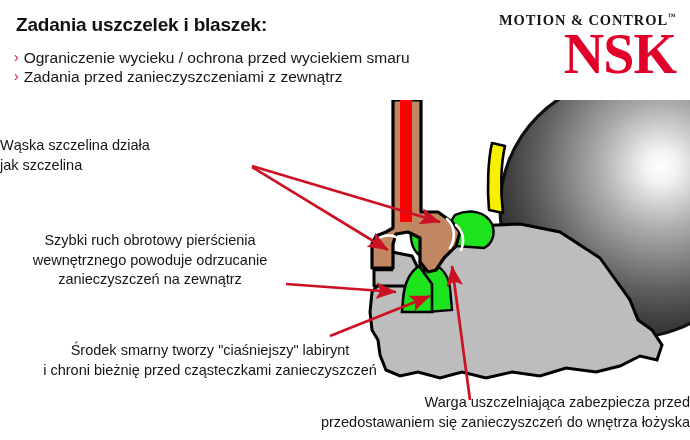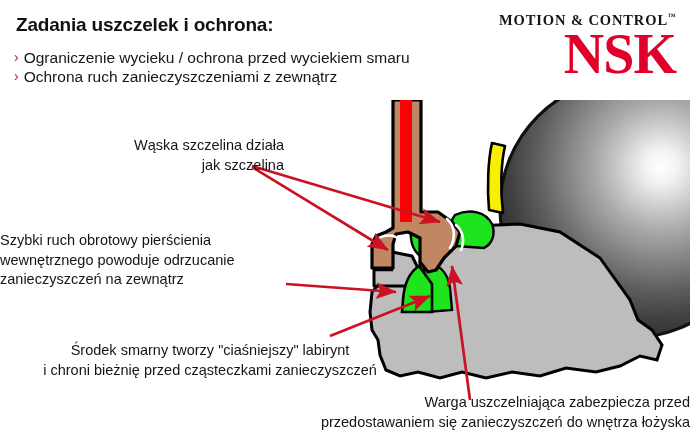--- a/index.html
+++ b/index.html
@@ -39,22 +39,22 @@
   .logo-motion .tm{font-size:8px;vertical-align:super;letter-spacing:0;}
   .logo-nsk{
     font-size:56px;font-weight:bold;color:#e1002a;
     line-height:46px;letter-spacing:-1px;margin-top:2px;
     font-family:Liberation Serif, serif;
     white-space:nowrap;
   }
 
   
   .anno{position:absolute;font-size:14.5px;color:#151515;line-height:19.5px;white-space:nowrap;}
-  #anno-labirynt{left:0;top:136px;width:260px;text-align:right;margin-left:24px;}
-  #anno-obrotowy{left:0;top:231px;width:300px;}
+  #anno-labirynt{left:0;top:136px;width:260px;}
+  #anno-obrotowy{left:0;top:231px;width:300px;text-align:center;}
   #anno-smarny{left:0;top:341px;width:420px;text-align:center;}
   #anno-warga{left:228px;top:393px;width:462px;text-align:right;}
 
   
   #art{position:absolute;left:0;top:0;width:690px;height:440px;}
 </style>
 </head>
 <body>
 
 <div id="root">
@@ -130,30 +130,30 @@
         <line x1="252" y1="166" x2="440" y2="222"></line>
         <line x1="252" y1="167" x2="388" y2="250"></line>
         <line x1="286" y1="284" x2="396" y2="292"></line>
         <line x1="330" y1="336" x2="430" y2="296"></line>
         <line x1="470" y1="400" x2="452" y2="266"></line>
       </g>
 
     </g>
   </svg>
 
-  <div class="title">Zadania uszczelek i ochrona:</div>
+  <div class="title">Zadania uszczelek i blaszek:</div>
 
   <div class="bullets">
     <div class="bullet">
       <span class="chev">›</span>
       <span>Ograniczenie wycieku / ochrona przed wyciekiem smaru</span>
     </div>
     <div class="bullet">
       <span class="chev">›</span>
-      <span>Ochrona ruch zanieczyszczeniami z zewnątrz</span>
+      <span>Zadania przed zanieczyszczeniami z zewnątrz</span>
     </div>
   </div>
 
   <div class="logo">
     <div class="logo-motion"><span>MOTION &amp; CONTROL</span><span class="tm">™</span></div>
     <div class="logo-nsk">NSK</div>
   </div>
 
   <div class="anno" id="anno-labirynt">
     <div>Wąska szczelina działa</div>

